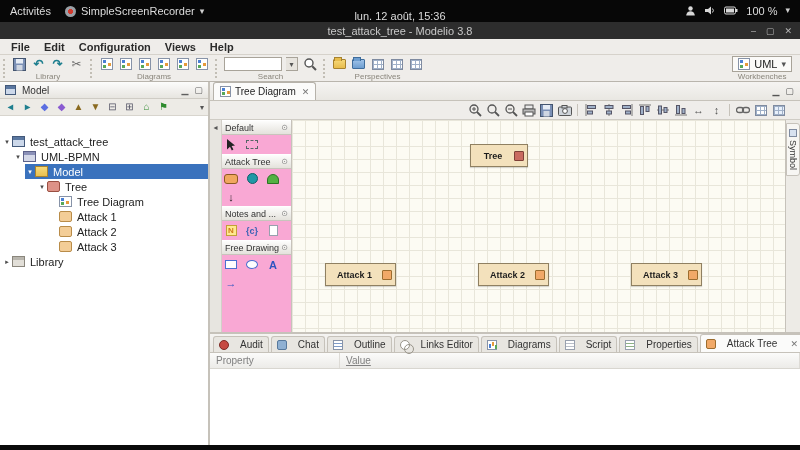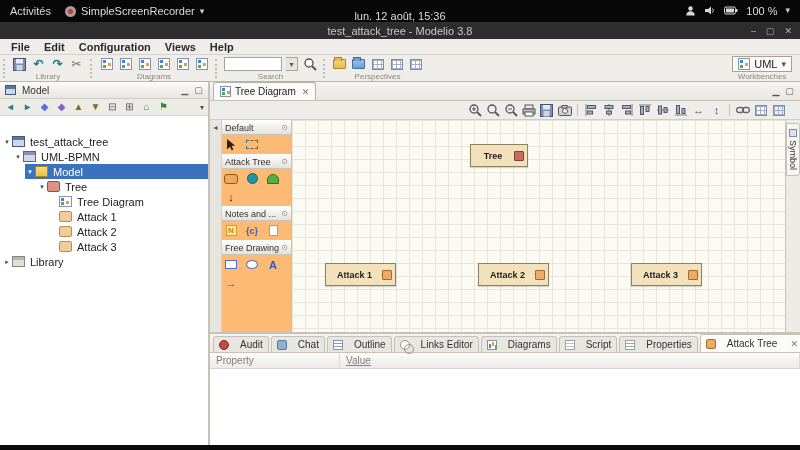--- a/index.html
+++ b/index.html
@@ -94,21 +94,21 @@
   .tab-close{color:#777;font-size:9px;padding-left:2px;}
   .winbtns{margin-left:auto;display:flex;gap:6px;padding-right:6px;color:#555;font-size:9px;align-self:center;}
   .diagram-toolbar{height:19px;border-bottom:1px solid #cfccc5;display:flex;align-items:center;
     justify-content:flex-end;gap:3px;padding-right:14px;background:#efedea;}
   .dti{width:15px;height:15px;display:inline-flex;align-items:center;justify-content:center;font-size:11px;color:#555;}
   .dt-sep{width:1px;height:12px;background:#c6c2ba;margin:0 2px;}
 
   .editor-content{flex:1;display:flex;min-height:0;}
   .palette-strip{width:12px;background:#e7e5e0;border-right:1px solid #d2cfc8;display:flex;
     flex-direction:column;align-items:center;padding-top:3px;font-size:8px;color:#555;}
-  .palette{width:70px;background:#fdba74;border-right:1px solid #c6c2ba;display:flex;flex-direction:column;}
+  .palette{width:70px;background:#f9a8d4;border-right:1px solid #c6c2ba;display:flex;flex-direction:column;}
   .pal-header{height:15px;background:linear-gradient(#fdfdfc,#e4e2dc);border-top:1px solid #fff;
     border-bottom:1px solid #c8c4bc;display:flex;align-items:center;font-size:9px;padding:0 3px;
     color:#333;white-space:nowrap;overflow:hidden;}
   .pal-pin{margin-left:auto;font-size:8px;color:#888;}
   .pal-items{display:flex;flex-wrap:wrap;padding:3px 2px;gap:5px 7px;align-items:center;}
   .pal-item{display:inline-flex;align-items:center;justify-content:center;min-width:14px;height:13px;}
   .marquee-ico{width:12px;height:9px;border:1px dashed #566;display:inline-block;}
   .tool-orange{width:14px;height:10px;background:#f1a75f;border:1px solid #8c5a20;border-radius:3px;display:inline-block;}
   .tool-teal{width:11px;height:11px;background:#1f98a6;border:1px solid #0e5f68;border-radius:50%;display:inline-block;}
   .tool-green{width:12px;height:10px;background:#53b143;border:1px solid #2c7424;border-radius:6px 6px 0 0;display:inline-block;}

